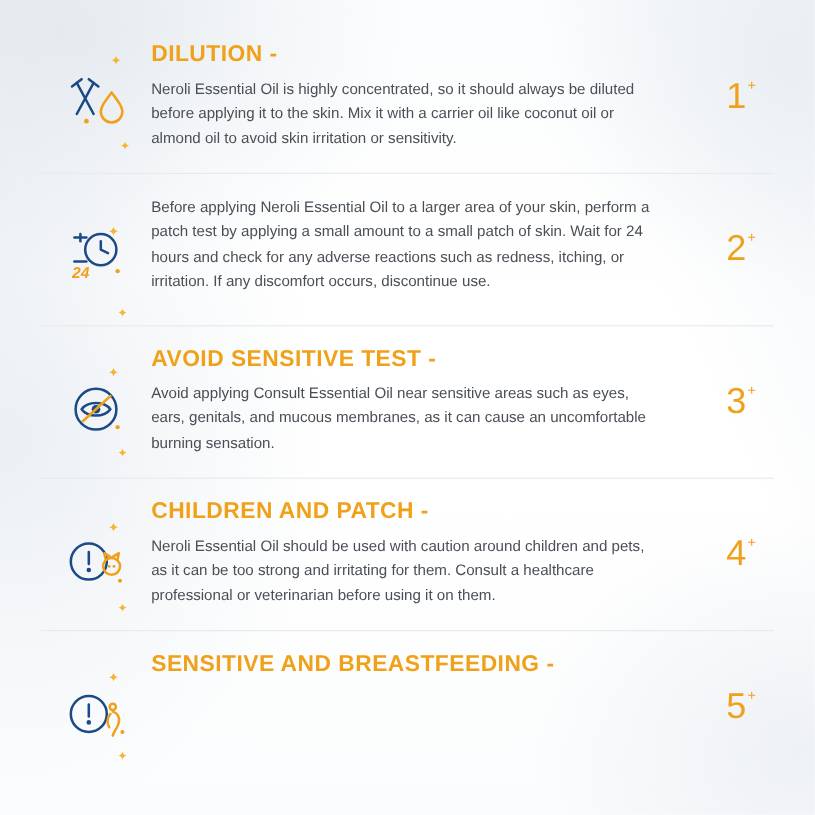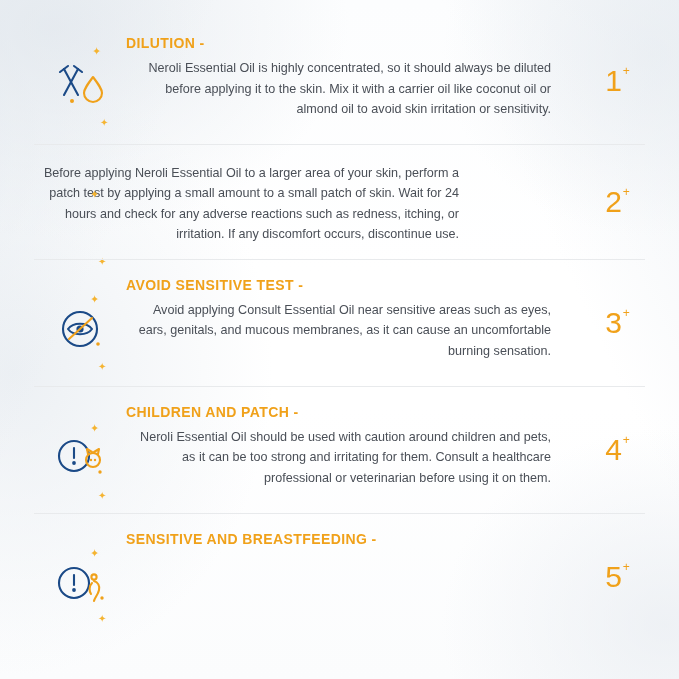--- a/index.html
+++ b/index.html
@@ -72,37 +72,36 @@
 
   .tip-body {
     flex: 1 1 auto;
     padding-right: 10px;
     padding-top: 4px;
   }
 
   .tip-title {
     color: #f0a11a;
     font-weight: bold;
-    font-size: 14px;
+    font-size: 19px;
     letter-spacing: 0.4px;
     margin: 0 0 7px 0;
     line-height: 1.1;
   }
   .tip-title .dash {
     color: #f0a11a;
     font-weight: bold;
   }
 
   .tip-text {
     color: #4a4f57;
     font-size: 12.6px;
     line-height: 1.62;
     margin: 0;
     max-width: 425px;
-    text-align: right;
   }
 
   .tip-number {
     flex: 0 0 56px;
     display: flex;
     align-items: center;
     justify-content: center;
     align-self: center;
     color: #f0a11a;
     font-size: 30px;
@@ -173,20 +172,33 @@
       </div>
       <div class="tip-number">
         <span class="num">1</span>
         <span class="plus">+</span>
       </div>
     </div>
 
     <div class="tip-row">
       <span class="spark" style="left:56px; top:44px; font-size:11px;">✦</span>
       <span class="spark" style="left:64px; top:112px; font-size:10px;">✦</span>
+      <div class="tip-icon">
+        <svg width="64" height="64" viewBox="0 0 64 64" aria-hidden="true">
+          <g class="st">
+            <circle cx="36" cy="26" r="13"></circle>
+            <polyline points="36,19 36,26 42,29"></polyline>
+            <line x1="19" y1="13" x2="19" y2="19"></line>
+            <line x1="14" y1="16" x2="24" y2="16"></line>
+            <line x1="14" y1="36" x2="24" y2="36"></line>
+          </g>
+          <text x="12" y="50" class="txt24">24</text>
+          <circle cx="50" cy="44" r="1.8" class="fl-y"></circle>
+        </svg>
+      </div>
       <div class="tip-body">
         <p class="tip-text">Before applying Neroli Essential Oil to a larger area of your skin, perform a patch test by applying a small amount to a small patch of skin. Wait for 24 hours and check for any adverse reactions such as redness, itching, or irritation. If any discomfort occurs, discontinue use.</p>
       </div>
       <div class="tip-number">
         <span class="num">2</span>
         <span class="plus">+</span>
       </div>
     </div>
 
     <div class="tip-row">

